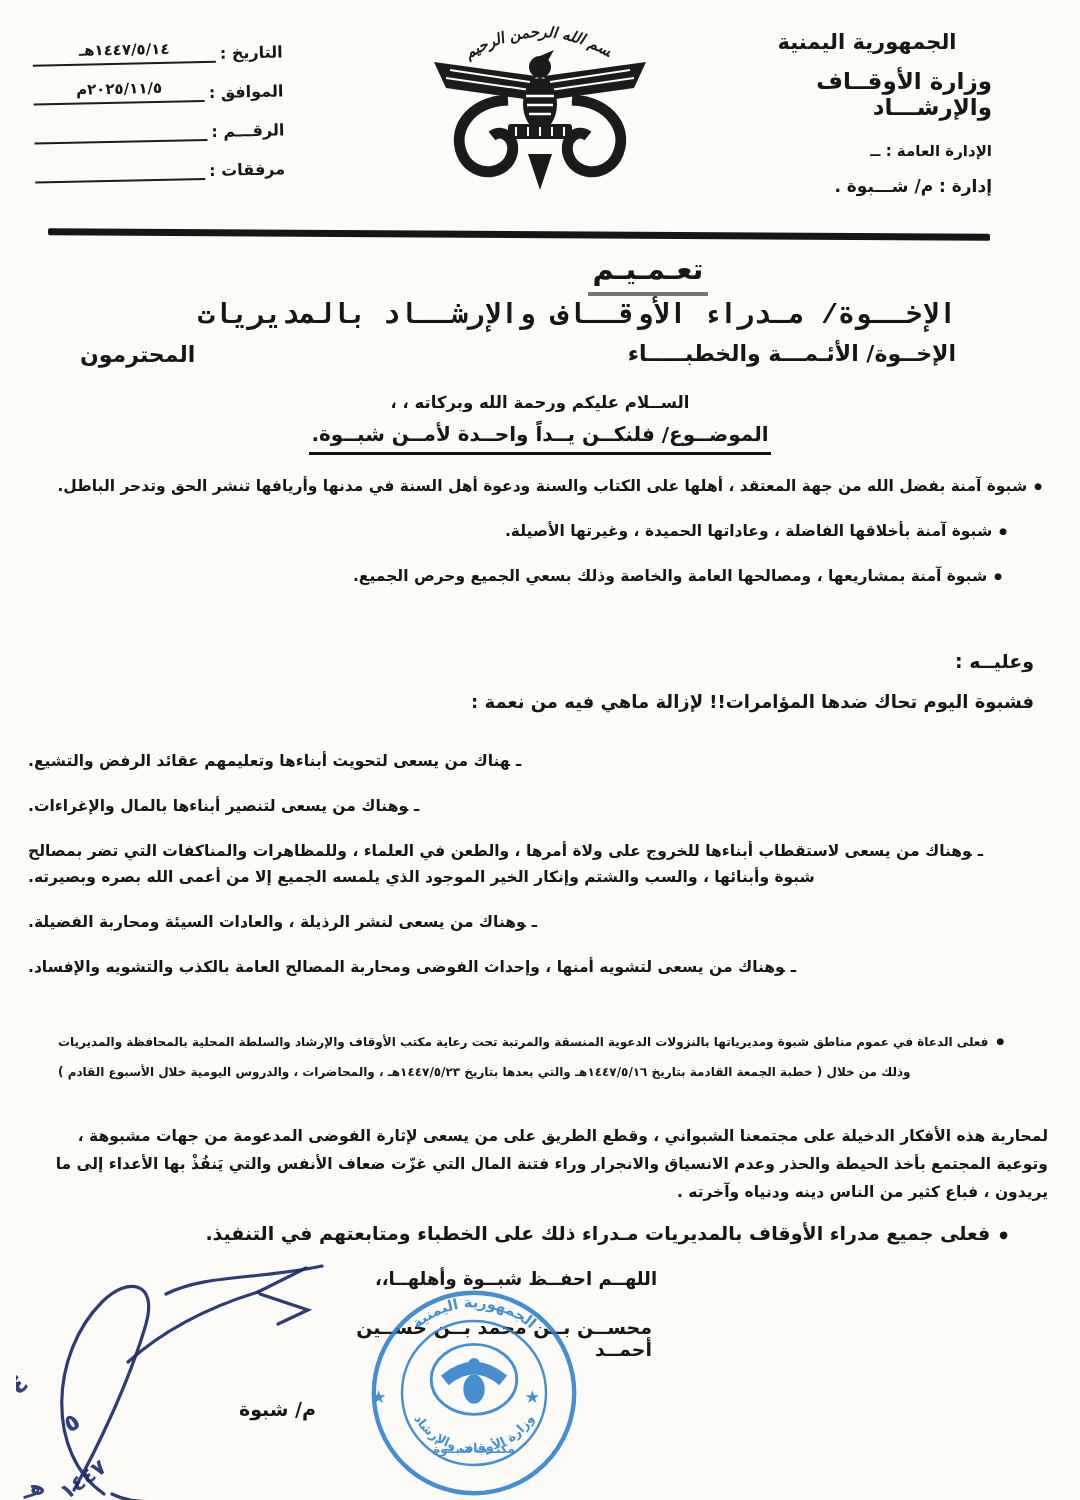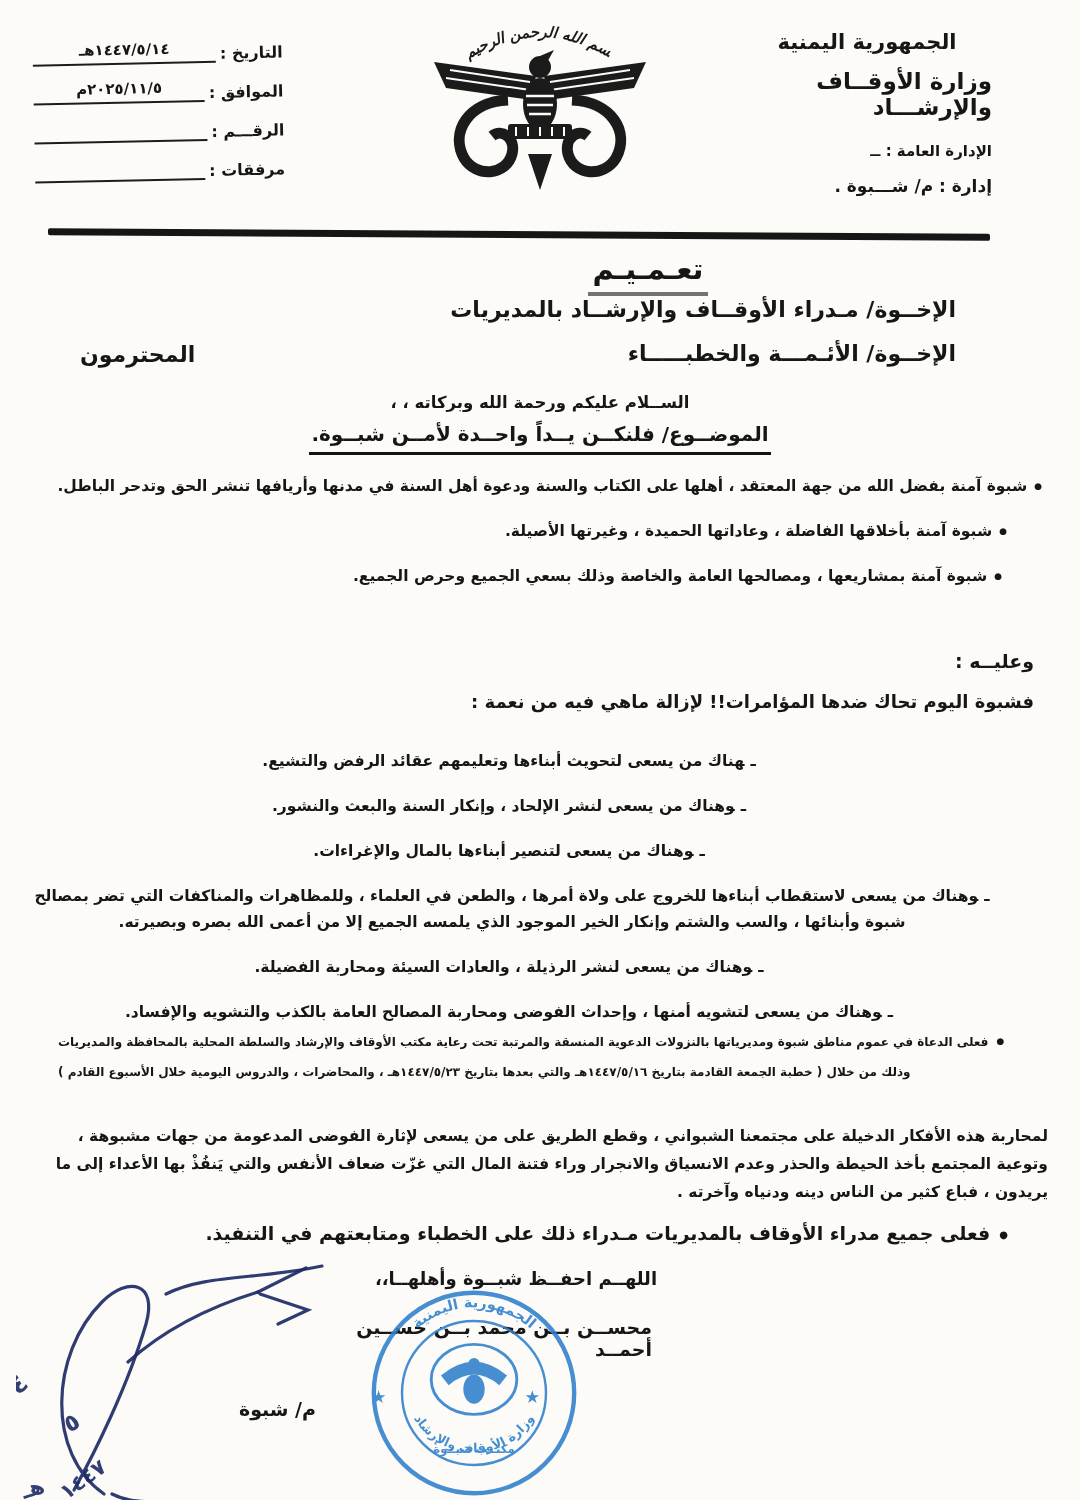--- a/index.html
+++ b/index.html
@@ -26,39 +26,39 @@
   .emblem .ink{fill:#1b1b1b;}
   .bism{font-size:15px;font-style:italic;fill:#1b1b1b;letter-spacing:.5px;}
 
   .rule{position:absolute;top:231px;left:48px;width:942px;height:7px;background:#161616;
         transform:rotate(.35deg);border-radius:2px;}
 
   
   .title{position:absolute;top:252px;left:90px;width:100%;text-align:center;font-size:29px;}
   .title span{display:inline-block;border-bottom:4px solid #737373;padding:0 4px 6px;margin-left:36px;}
 
-  .addr1{position:absolute;top:297px;right:124px;font-size:22px;}
+  .addr1{position:absolute;top:297px;right:124px;font-size:28px;font-family:Liberation Mono, monospace;}
   .addr2{position:absolute;top:341px;right:124px;font-size:22px;}
   .honorific{position:absolute;top:342px;left:80px;font-size:22px;}
 
   .salutation{position:absolute;top:393px;width:100%;text-align:center;font-size:16.5px;}
   .subject{position:absolute;top:422px;width:100%;text-align:center;font-size:20px;}
   .subject span{display:inline-block;border-bottom:3px solid #141414;padding:0 2px 6px;}
 
   
   .safe{position:absolute;top:474px;right:38px;left:28px;font-size:15.5px;}
   .safe .it{line-height:25px;margin-bottom:20px;text-align:right;}
   .safe .it::before{content:"●";font-size:9px;vertical-align:2px;margin-left:7px;}
   .safe .i2{margin-right:35px;} .safe .i3{margin-right:70px;} .safe .i4{margin-right:40px;}
 
   .transition{position:absolute;top:650px;right:46px;font-size:19px;}
   .intro{position:absolute;top:691px;right:46px;font-size:18px;}
 
   .threats{position:absolute;top:748px;right:48px;left:28px;font-size:15.5px;}
-  .threats .it{line-height:26px;margin-bottom:19px;margin-right:42px;text-align:center;}
+  .threats .it{line-height:26px;margin-bottom:19px;margin-right:42px;text-align:left;}
   .threats .it::before{content:"ـ";margin-left:6px;}
   .threats .long{margin-right:36px;}
 
   .directive{position:absolute;top:1026px;right:44px;left:58px;font-size:12px;
              line-height:30px;text-align:left;}
   .directive::before{content:"●";font-size:9px;vertical-align:2px;margin-left:8px;}
 
   .purpose{position:absolute;top:1122px;right:32px;left:34px;font-size:15.5px;
            line-height:28px;text-align:right;}
 
@@ -145,21 +145,20 @@
     <div class="it">شبوة آمنة بفضل الله من جهة المعتقد ، أهلها على الكتاب والسنة ودعوة أهل السنة في مدنها وأريافها تنشر الحق وتدحر الباطل.</div>
     <div class="it i2">شبوة آمنة بأخلاقها الفاضلة ، وعاداتها الحميدة ، وغيرتها الأصيلة.</div>
     <div class="it i4">شبوة آمنة بمشاريعها ، ومصالحها العامة والخاصة وذلك بسعي الجميع وحرص الجميع.</div>
   </div>
 
   <div class="transition">وعليــه :</div>
   <div class="intro">فشبوة اليوم تحاك ضدها المؤامرات!! لإزالة ماهي فيه من نعمة  :</div>
 
   <div class="threats">
     <div class="it">هناك من يسعى لتحويث أبناءها وتعليمهم عقائد الرفض والتشيع.</div>
-    <div class="it">وهناك من يسعى  لنشر الإلحاد ، وإنكار السنة والبعث والنشور.</div>
     <div class="it">وهناك من يسعى  لتنصير أبناءها بالمال والإغراءات.</div>
     <div class="it long">وهناك من يسعى لاستقطاب أبناءها للخروج على ولاة أمرها ، والطعن في العلماء ، وللمظاهرات والمناكفات التي تضر بمصالح شبوة وأبنائها ، والسب والشتم وإنكار الخير الموجود الذي يلمسه الجميع  إلا من أعمى الله بصره وبصيرته.</div>
     <div class="it">وهناك من يسعى لنشر الرذيلة ، والعادات السيئة ومحاربة الفضيلة.</div>
     <div class="it">وهناك من يسعى لتشويه أمنها ، وإحداث الفوضى ومحاربة المصالح العامة بالكذب والتشويه والإفساد.</div>
   </div>
 
   <div class="directive">فعلى الدعاة في عموم مناطق شبوة ومديرياتها  بالنزولات الدعوية  المنسقة والمرتبة تحت رعاية مكتب الأوقاف والإرشاد والسلطة المحلية بالمحافظة والمديريات  وذلك من خلال ( خطبة الجمعة القادمة بتاريخ ١٤٤٧/٥/١٦هـ  والتي بعدها بتاريخ ١٤٤٧/٥/٢٣هـ ، والمحاضرات ، والدروس اليومية خلال الأسبوع القادم )</div>
   <div class="purpose">لمحاربة هذه الأفكار الدخيلة على مجتمعنا الشبواني ، وقطع الطريق على من يسعى لإثارة الفوضى المدعومة من جهات مشبوهة ، وتوعية المجتمع بأخذ الحيطة والحذر وعدم الانسياق والانجرار وراء فتنة المال التي غزّت ضعاف الأنفس  والتي يَنفُذْ بها الأعداء إلى ما يريدون ، فباع كثير من الناس دينه ودنياه وآخرته .</div>
   <div class="final">فعلى  جميع مدراء الأوقاف بالمديريات مـدراء ذلك على الخطباء ومتابعتهم في التنفيذ.</div>
   <div class="closing">اللهــم احفــظ شبــوة وأهلهــا،،</div>

